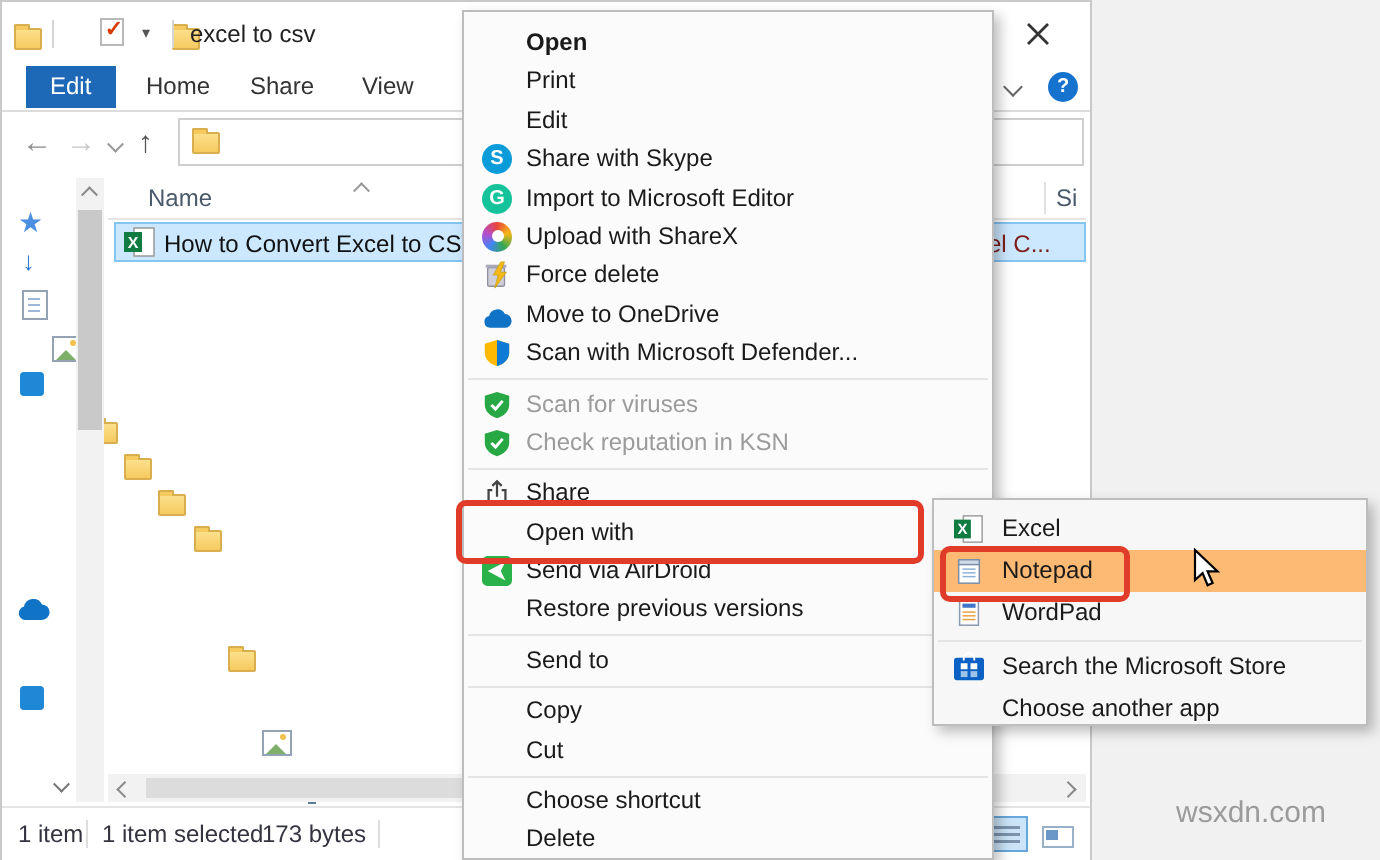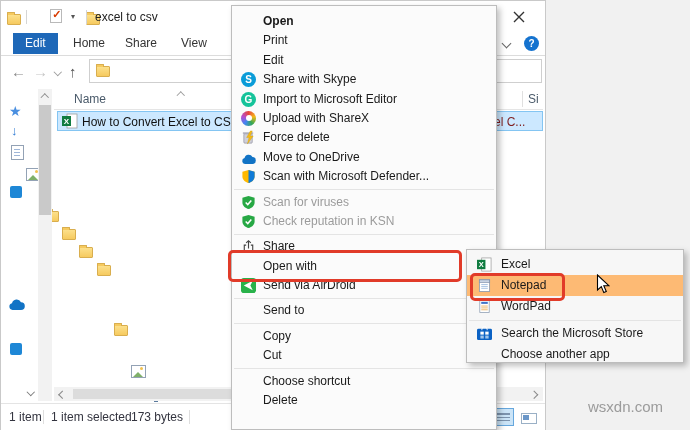--- a/index.html
+++ b/index.html
@@ -250,20 +250,21 @@
       <span>Share</span></div>
     <div class="mi">
       <span>Open with</span>
       <span class="chv right subarr"></span></div>
     <div class="mi">
       <svg class="ic" viewBox="0 0 16 16">
         <rect width="16" height="16" rx="3" fill="#29b24a"></rect>
         <polygon points="12.5,3 3,8 12.5,13 10,8" fill="#fff"></polygon>
       </svg>
       <span>Send via AirDroid</span></div>
+    <div class="mi"><span>Restore previous versions</span></div>
     <div class="msep"></div>
     <div class="mi">
       <span>Send to</span>
       <span class="chv right subarr"></span></div>
     <div class="msep"></div>
     <div class="mi"><span>Copy</span></div>
     <div class="mi"><span>Cut</span></div>
     <div class="msep"></div>
     <div class="mi"><span>Choose shortcut</span></div>
     <div class="mi"><span>Delete</span></div>

